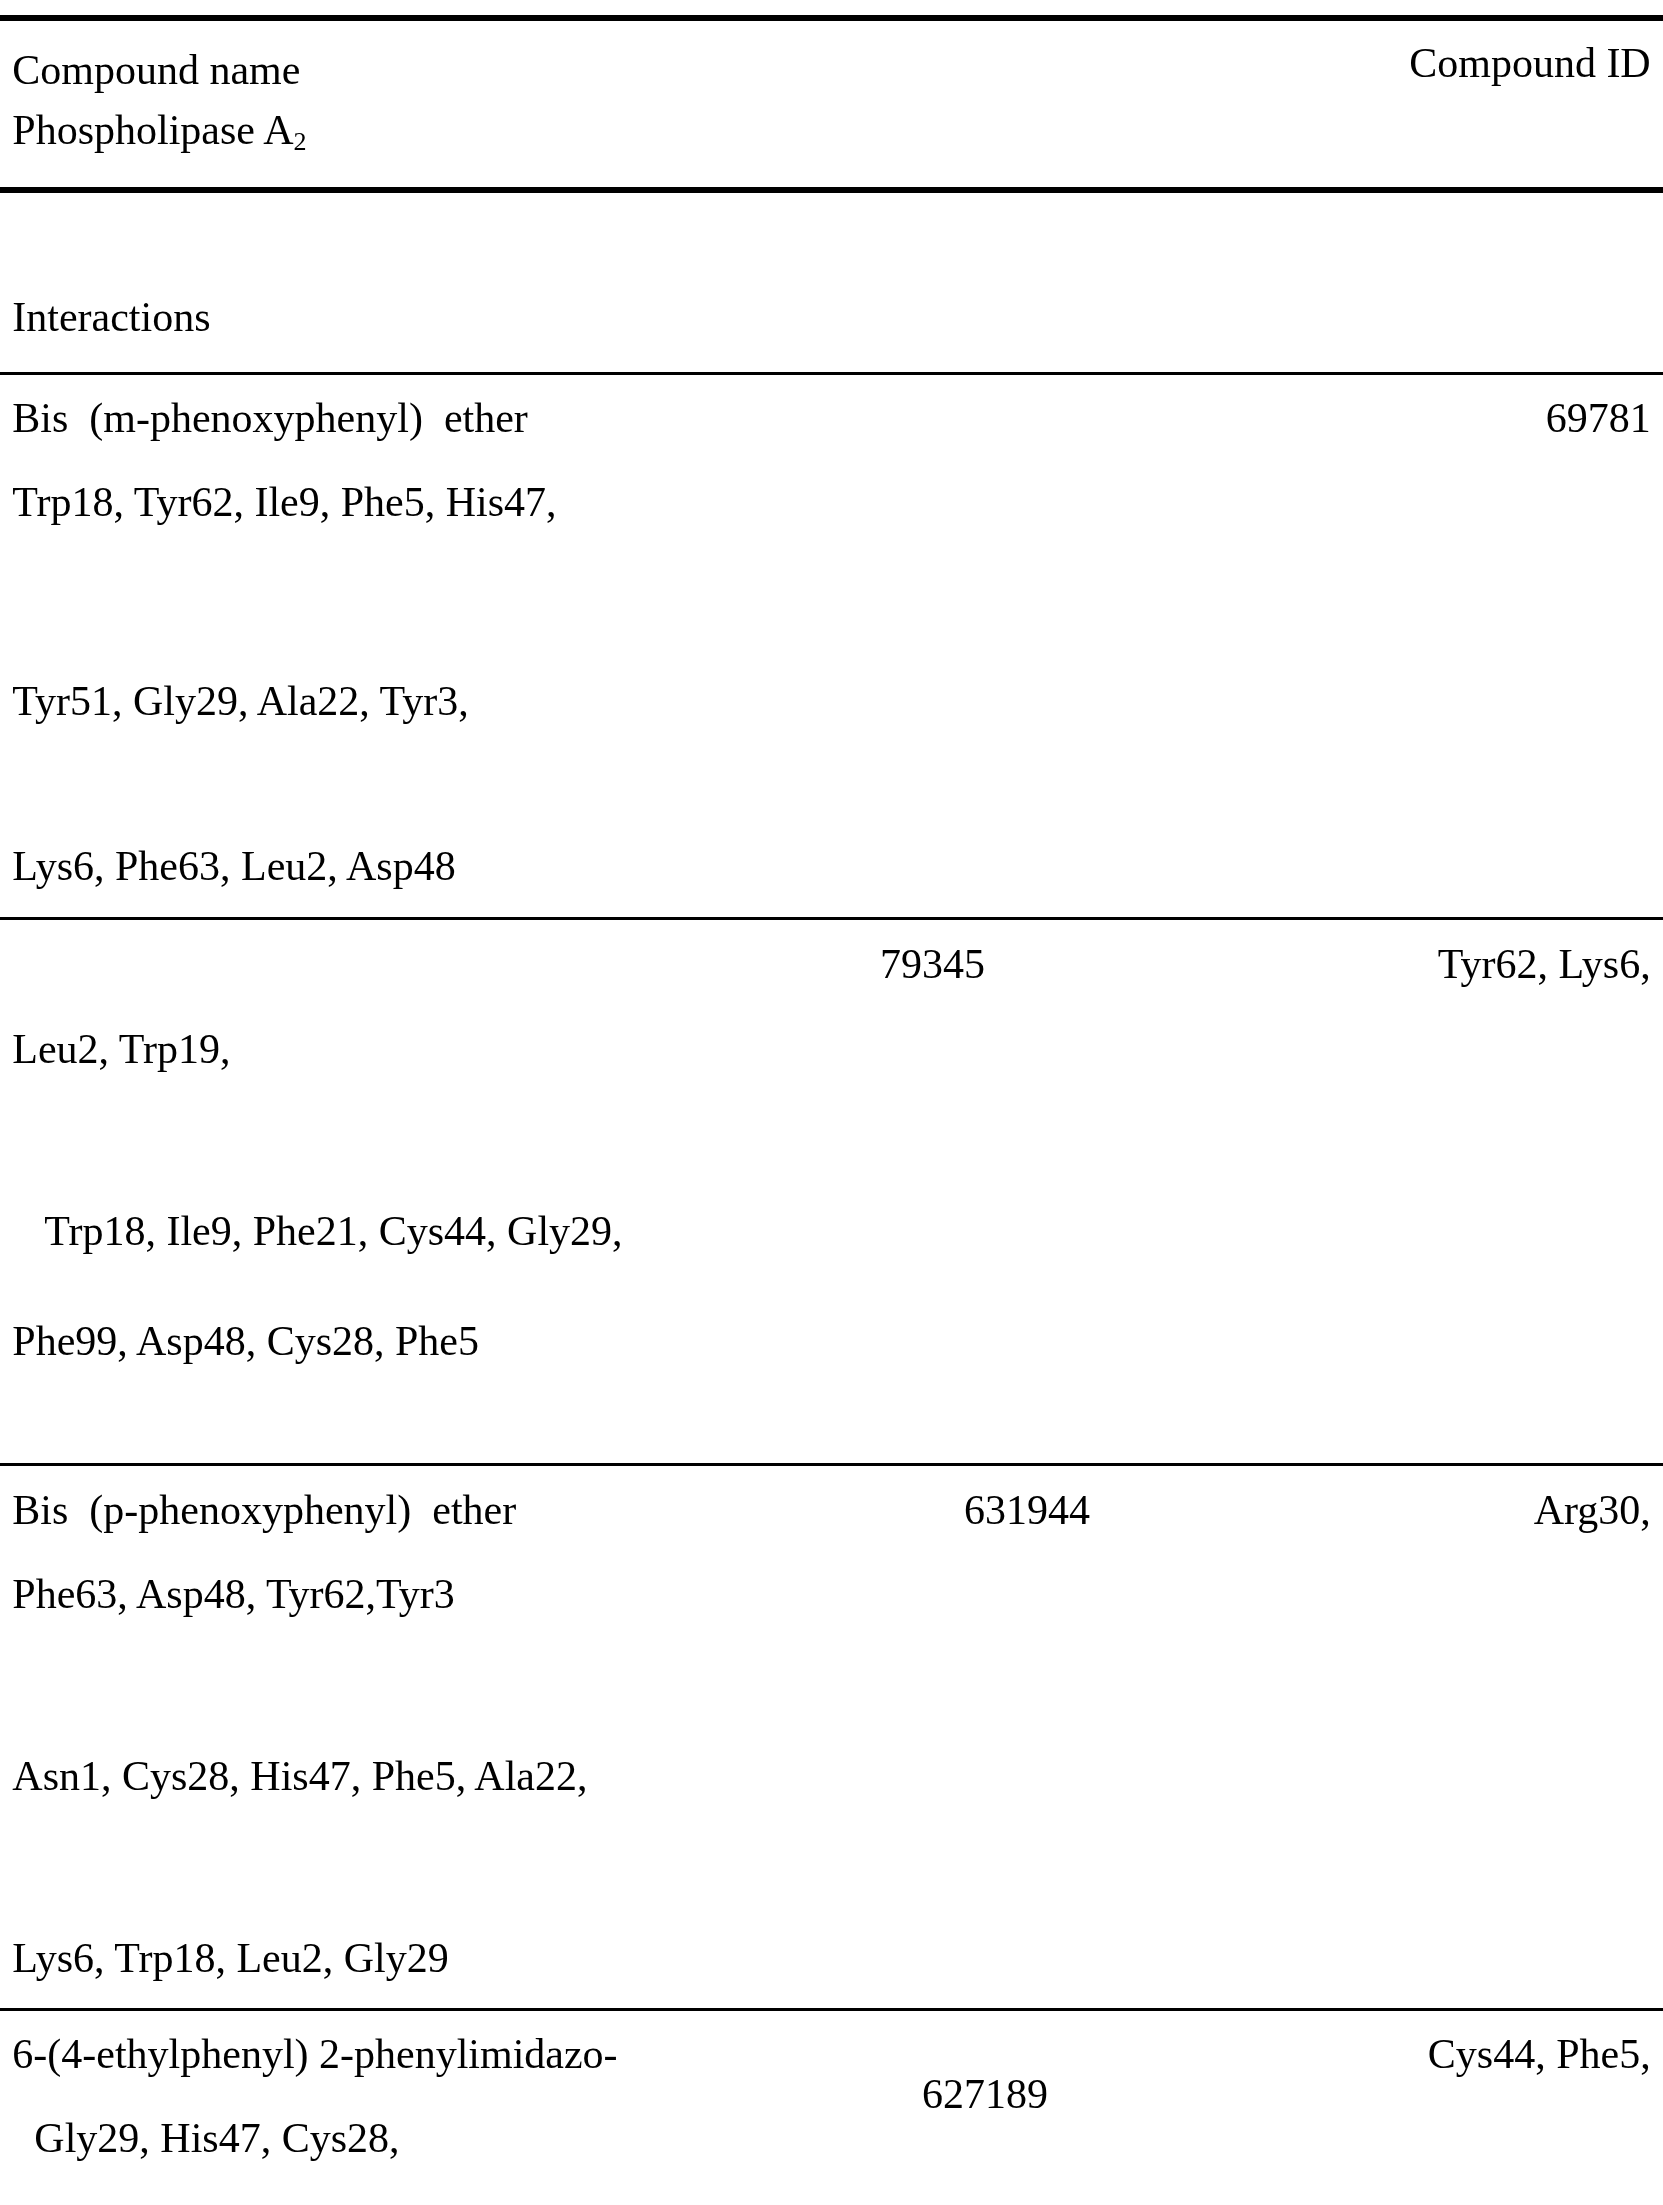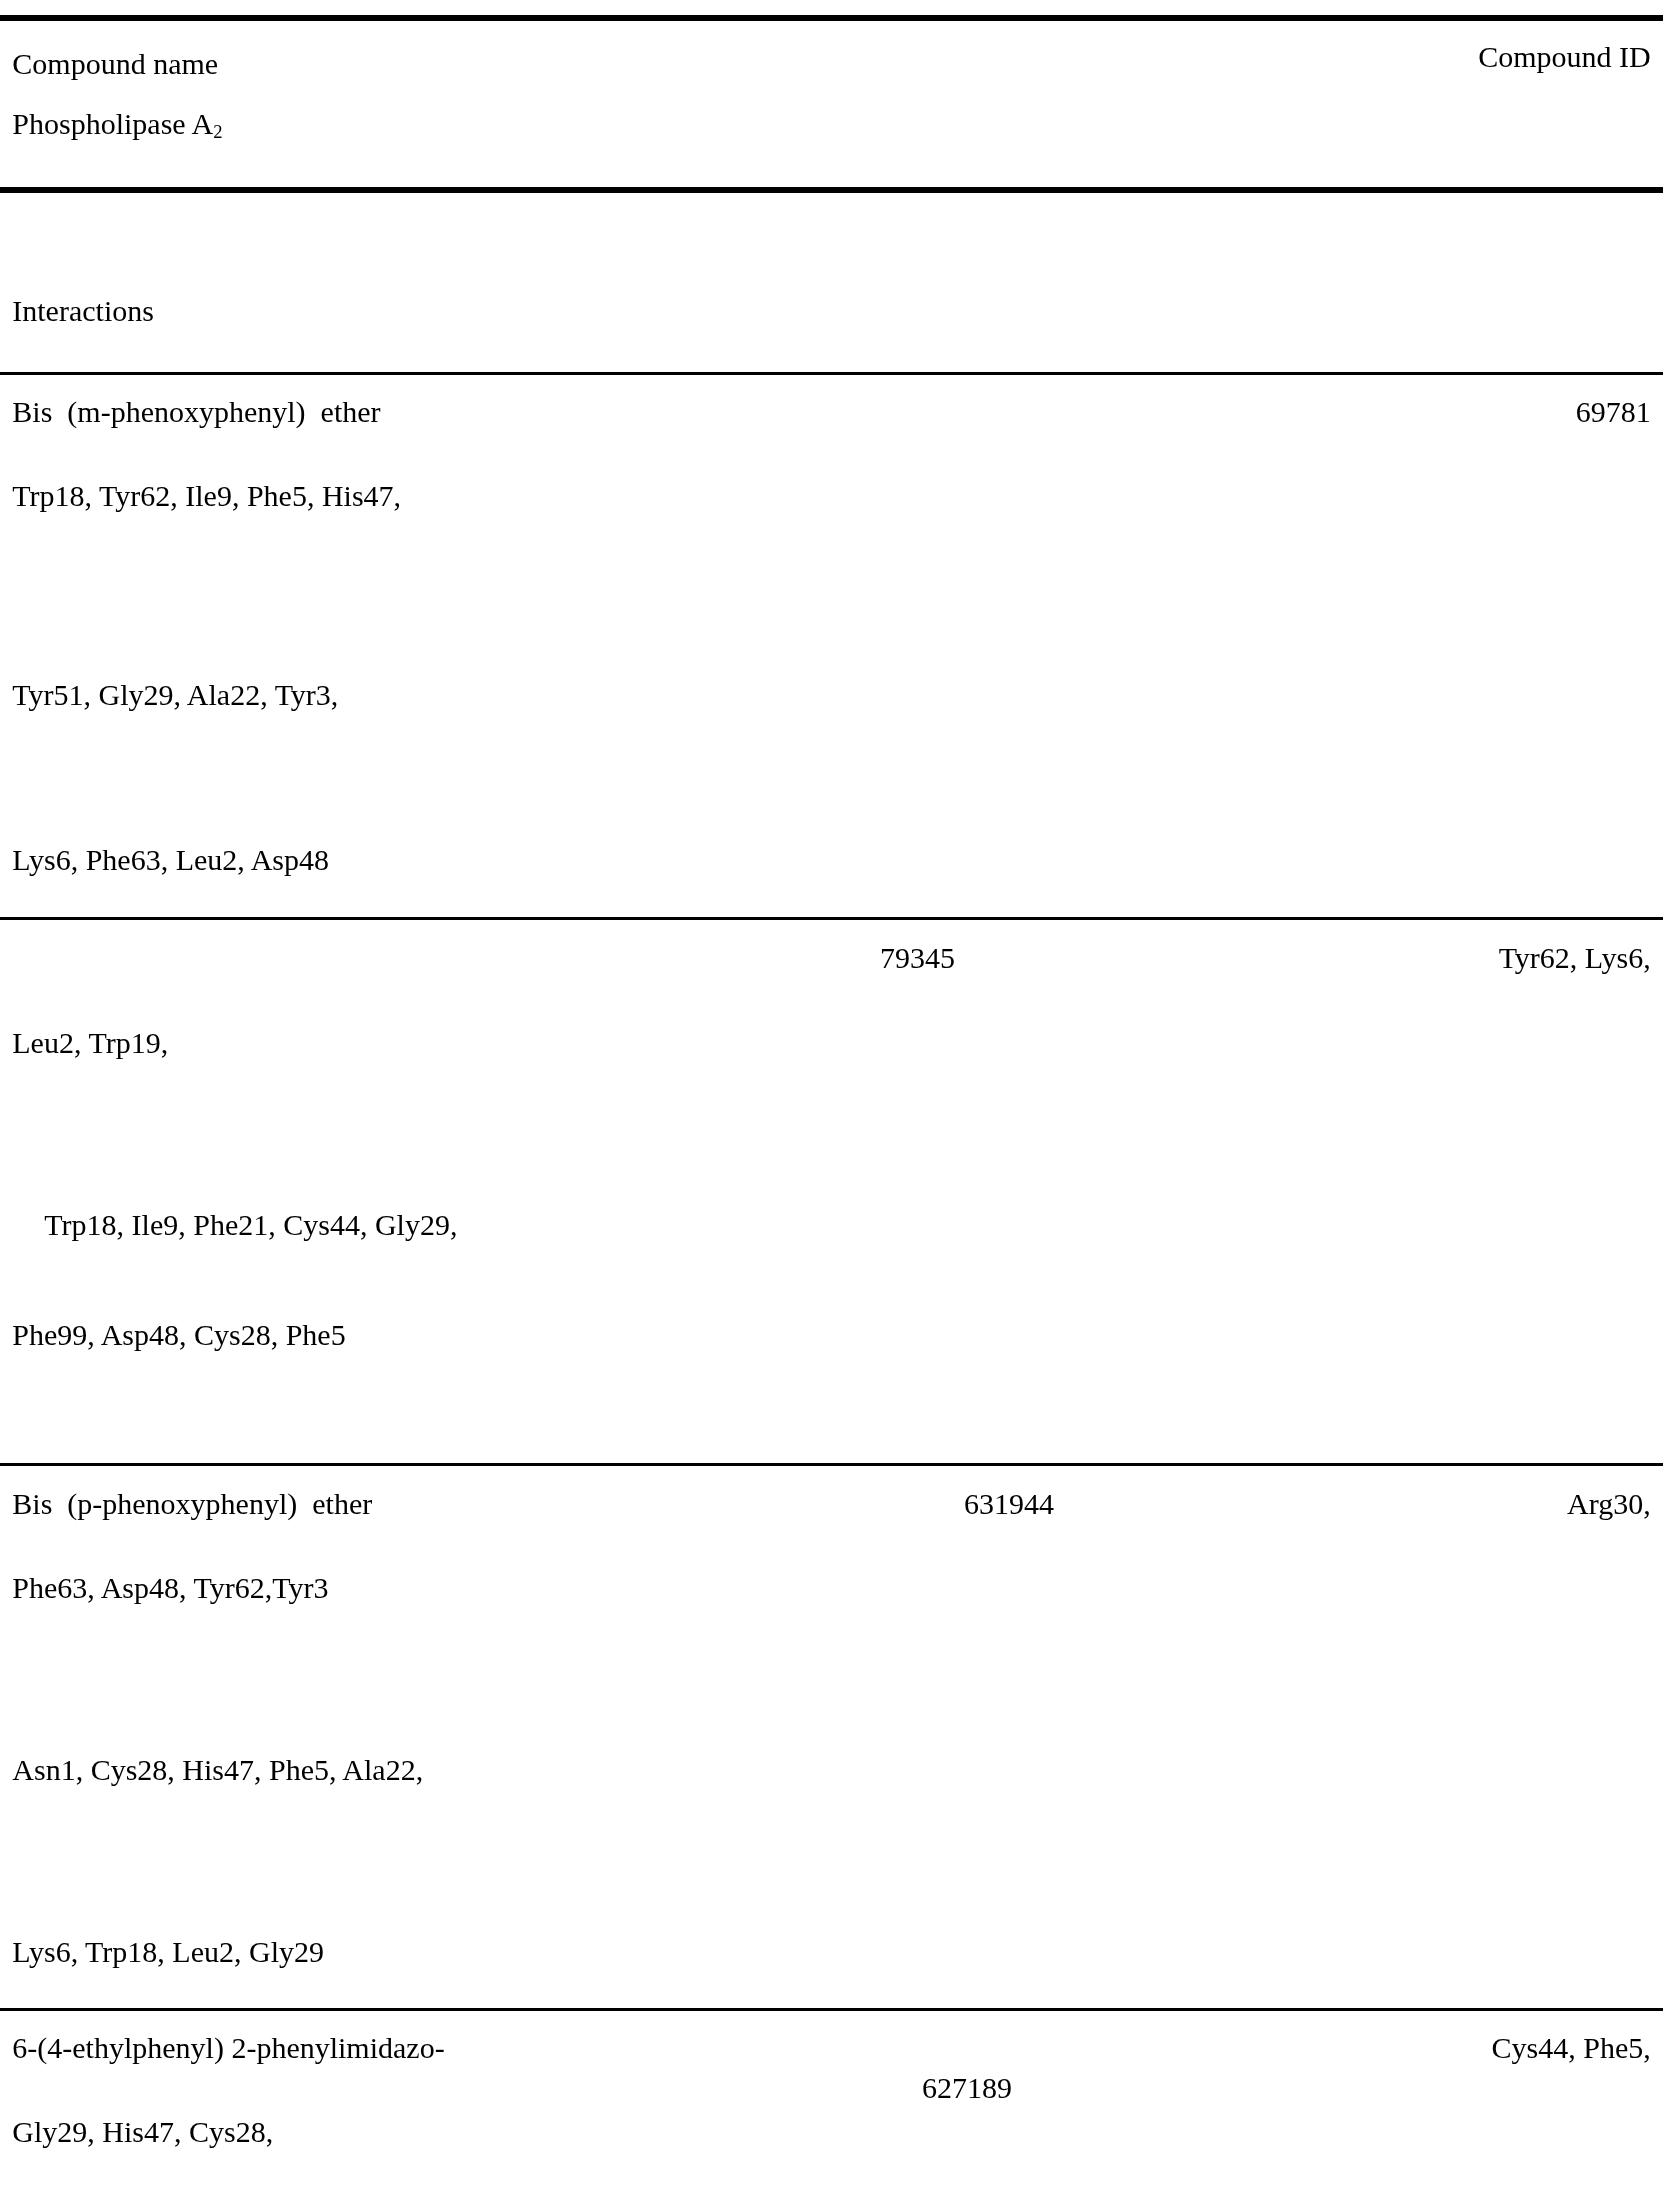--- a/index.html
+++ b/index.html
@@ -26,21 +26,21 @@
     left: 0;
     width: 1663px;
     background: #000000;
   }
   .rule.thick { height: 6.2px; }
   .rule.thin  { height: 3.1px; }
 
   
   .ln {
     position: absolute;
-    font-size: 30px;
+    font-size: 42px;
     line-height: 1.0;
     white-space: pre;
     letter-spacing: 0px;
   }
   .col-name  { left: 12.3px; }
   .col-id-a  { left: 880px; }   
   .col-id-b  { left: 964px; }   
   .col-id-c  { left: 922px; margin-top: 40px; }   
   .right-full {
     right: 12.3px;
@@ -115,20 +115,20 @@
   <div class="ln col-name" style="top:1937px;">Lys6, Trp18, Leu2, Gly29</div>
 
   <div class="rule thin" style="top:2008px;"></div>
 
   <div class="ln col-name" style="top:2033px;">6-(4-ethylphenyl) 2-phenylimidazo-</div>
 
   <div class="ln col-id-c" style="top:2033px;">627189</div>
 
   <div class="ln right-full" style="top:2033px;">Cys44, Phe5,</div>
 
-  <div class="ln col-name" style="top:2117px;">Gly29, His47, Cys28,</div>
+  <div class="ln col-name" style="top:2117px;margin-left:22px;">Gly29, His47, Cys28,</div>
 
   <div class="ln indent" style="top:2203px;">(1,2b)</div>
 
   <div class="ln right-mid" style="top:2203px;">triazine</div>
 
 </div>
 
 
 </body></html>

